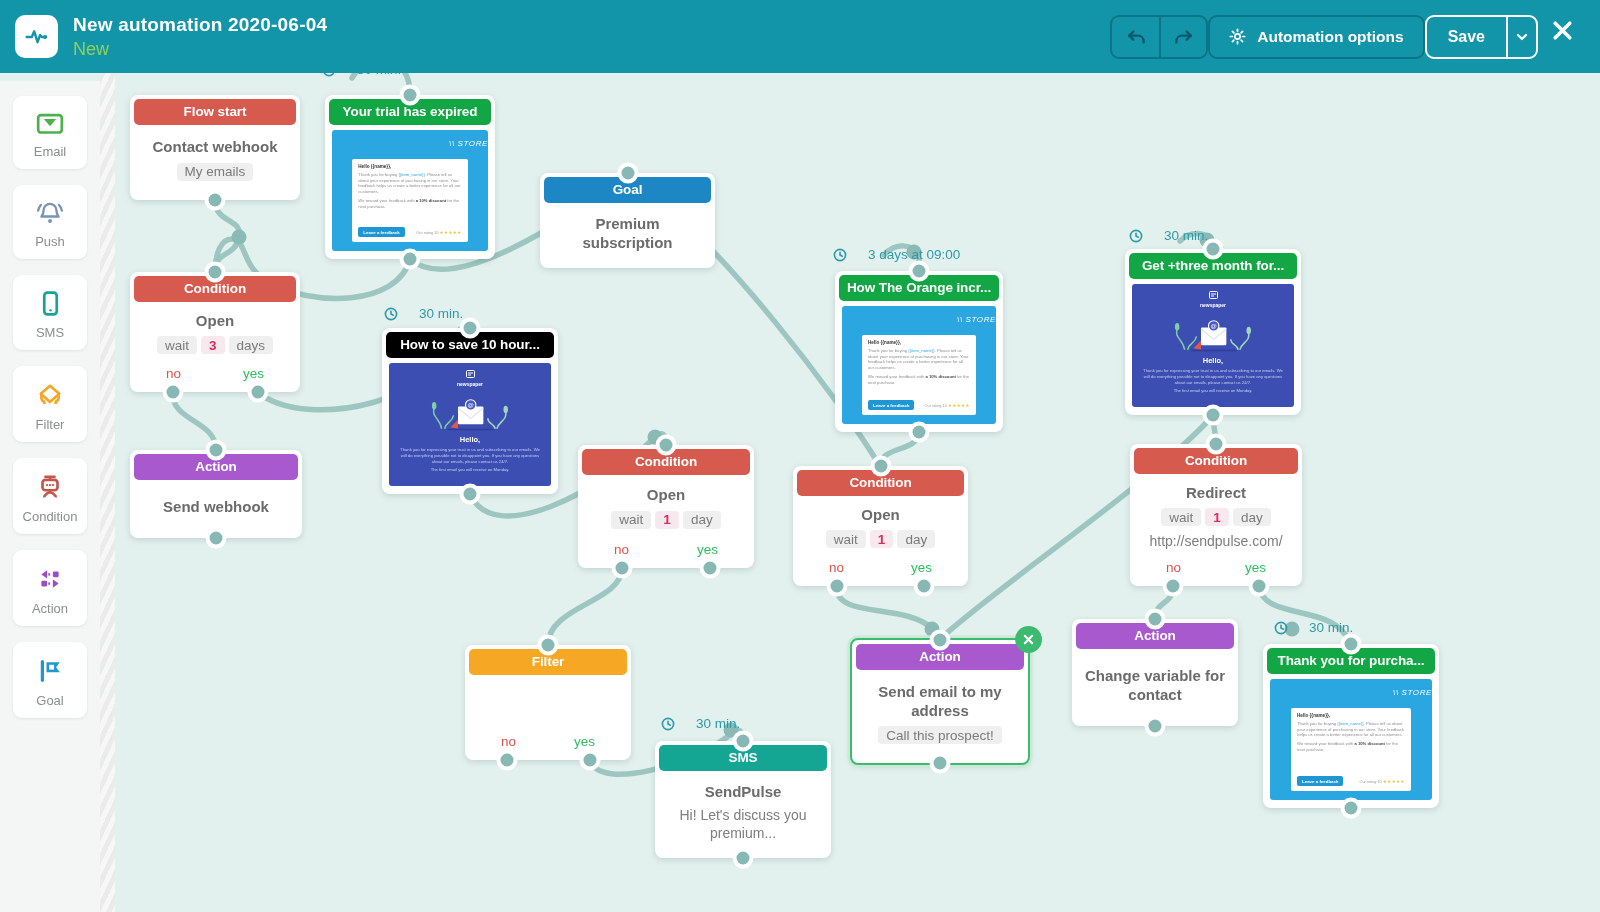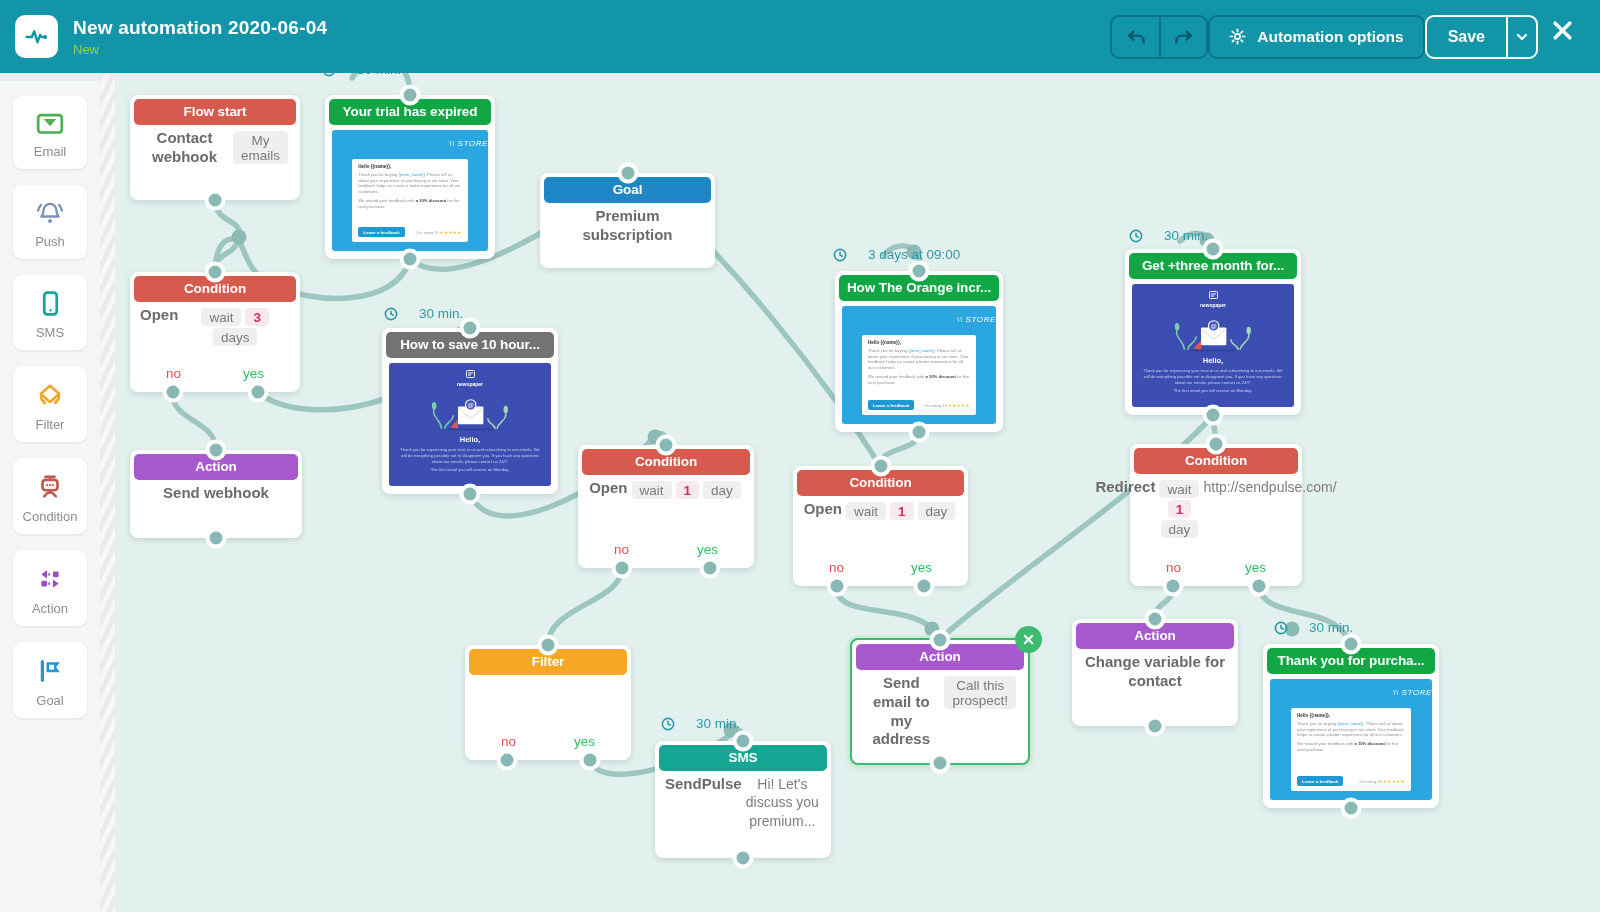--- a/index.html
+++ b/index.html
@@ -4,21 +4,21 @@
 <style>
   html,body{margin:0;padding:0}
   body{width:1600px;height:912px;overflow:hidden;font-family:"Liberation Sans",sans-serif;background:#e3f1ee}
   .stage{position:relative;width:1600px;height:912px;overflow:hidden;background:#e3f1ee}
 
   
   .topbar{position:absolute;top:0;left:0;right:0;height:73px;background:#1295a8;display:flex;align-items:center;padding:0 22px 0 15px;z-index:50;box-sizing:border-box}
   .logo{width:43px;height:43px;background:#fff;border-radius:10px;display:flex;align-items:center;justify-content:center;flex:0 0 auto}
   .titles{margin-left:15px;flex:1;min-width:0}
   .title{color:#fff;font-size:19px;font-weight:700;letter-spacing:.2px}
-  .subtitle{color:#8fd158;font-size:13px;margin-top:3px}
+  .subtitle{color:#8fd158;font-size:18px;margin-top:3px}
   .controls{display:flex;align-items:flex-start;}
   .btn-group{display:flex;border:2px solid #0d7488;border-radius:9px;overflow:hidden}
   .icon-btn{width:47px;height:40px;background:transparent;border:none;display:flex;align-items:center;justify-content:center;cursor:pointer;padding:0}
   .icon-btn + .icon-btn{border-left:2px solid #0d7488}
   .outline-btn{height:44px;display:flex;gap:11px;padding:0 19px;background:transparent;border:2px solid #0d7488;border-radius:9px;color:#fff;font-size:15.5px;font-weight:700;align-items:center;font-family:inherit;cursor:pointer;box-sizing:border-box}
   .save-split{display:flex;border:2px solid #fff;border-radius:9px;overflow:hidden;height:44px;box-sizing:border-box}
   .save-main{padding:0 21px;color:#fff;font-weight:700;font-size:16px;background:transparent;border:none;font-family:inherit;cursor:pointer}
   .save-caret{width:30px;background:transparent;border:none;border-left:2px solid #fff;display:flex;align-items:center;justify-content:center;cursor:pointer;padding:0}
   .close-x{background:none;border:none;margin-left:9px;display:flex;cursor:pointer;padding:4px}
 
@@ -32,21 +32,21 @@
 
   
   #wires{position:absolute;left:0;top:0;z-index:1}
   #wires path{fill:none;stroke:#97c2bd;stroke-width:5.5;stroke-linecap:round;opacity:.92}
   .wire-dot{fill:#8bb9b4}
 
   
   .node{position:absolute;z-index:2;background:#fff;border-radius:8px;box-shadow:0 2px 6px rgba(40,80,80,.18);padding:4px;box-sizing:border-box;display:flex;flex-direction:column;cursor:grab}
   .node.selected{border:2px solid #3dba6f;box-shadow:0 0 0 2.5px #c9ead6,0 2px 6px rgba(40,80,80,.16)}
   .node-header{border-radius:5px;color:#fff;font-weight:700;font-size:13.5px;letter-spacing:-.1px;text-align:center;padding:5px 6px;line-height:1.2;white-space:nowrap;overflow:hidden;flex:0 0 auto}
-  .node-body{flex:1;display:flex;flex-direction:row;justify-content:center;gap:2px;padding:3px 6px;text-align:center}
+  .node-body{flex:1;display:flex;flex-direction:column;justify-content:center;gap:2px;padding:3px 6px;text-align:center}
   .row-title{font-weight:700;color:#6b6b6b;font-size:15px;line-height:1.25;margin:1px 0}
   .row-text{font-size:14px;color:#7d7d7d;line-height:1.3;margin:1px 0}
   .row-pills{margin:2px 0}
   .pill{display:inline-block;background:#efefef;border-radius:4px;padding:1.5px 8px;margin:1px 2px;font-size:13.5px;color:#7a7a7a}
   .pill.accent{color:#d62f5d;background:#f7e9ee;font-weight:700}
   .branch{display:flex;justify-content:space-between;padding:0 32px 7px;font-size:13.5px;margin-top:auto;flex:0 0 auto}
   .branch .no{color:#d9544a}
   .branch .yes{color:#2dbe60}
   .port{position:absolute;width:21px;height:21px;border-radius:50%;background:#88b8b3;border:4px solid #fff;box-sizing:border-box;transform:translate(-50%,-50%);z-index:3;cursor:crosshair}
   .port[data-pos="top"]{left:50%;top:0}
@@ -288,21 +288,21 @@
     </div>
     <div class="node" style="left: 130px; top: 450px; width: 172px; height: 88px;">
       <div class="node-header" style="background:#a859cd">Action</div>
       <div class="node-body">
         <div class="row-title">Send webhook</div>
       </div>
       <span class="port" data-pos="top"></span>
       <span class="port" data-pos="bottom"></span>
     </div>
     <div class="node" style="left: 382px; top: 328px; width: 176px; height: 166px;">
-      <div class="node-header" style="background:#737373">How to save 10 hour...</div>
+      <div class="node-header" style="background:#000000">How to save 10 hour...</div>
       <div class="preview news">
     <div class="nw-logo"><svg width="9" height="8" viewBox="0 0 9 8">
             <rect x="0.5" y="0.5" width="8" height="7" rx="1" fill="none" stroke="#fff"></rect>
             <path d="M2 3 h5 M2 5 h3" stroke="#fff"></path>
           </svg><br>newspaper</div>
     <svg class="nw-ill" viewBox="0 0 120 56">
       <path d="M22 52 C20 38 8 36 12 24 M26 52 C28 42 36 44 38 34" stroke="#7ecfa6" stroke-width="2" fill="none"></path>
       <ellipse cx="12" cy="21" rx="3" ry="5" fill="#7ecfa6"></ellipse>
       <path d="M96 52 C100 40 110 42 108 28 M94 52 C92 44 84 46 84 38" stroke="#9fd8bd" stroke-width="2" fill="none"></path>
       <ellipse cx="108" cy="26" rx="3" ry="5" fill="#9fd8bd"></ellipse>

